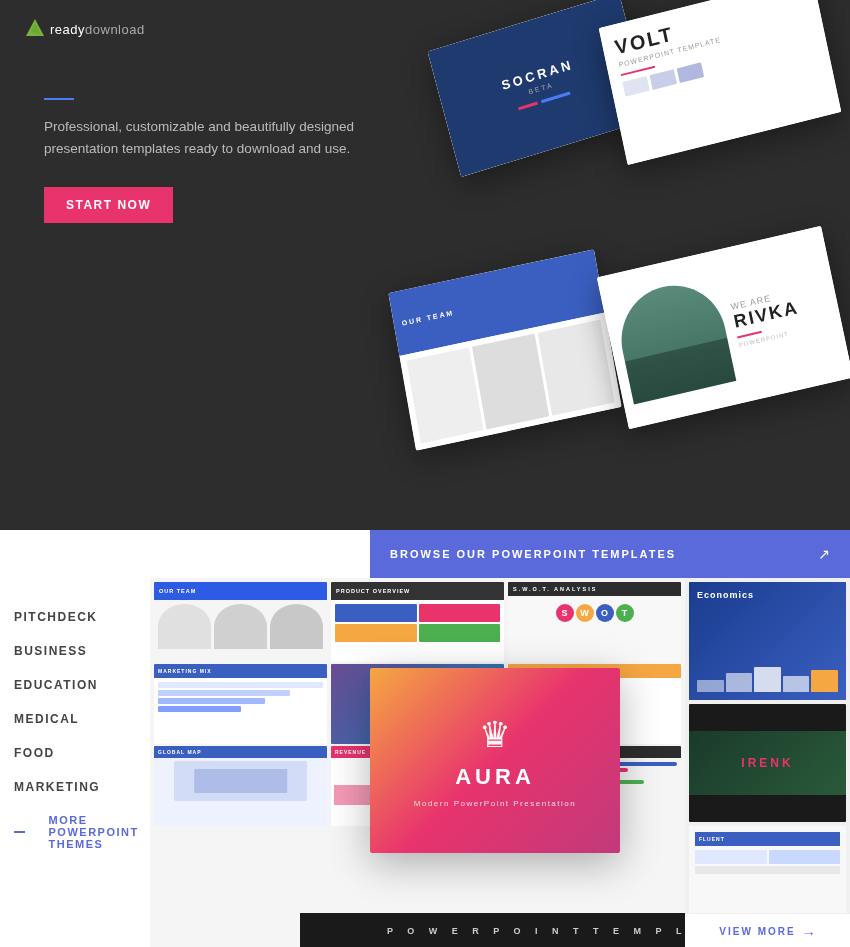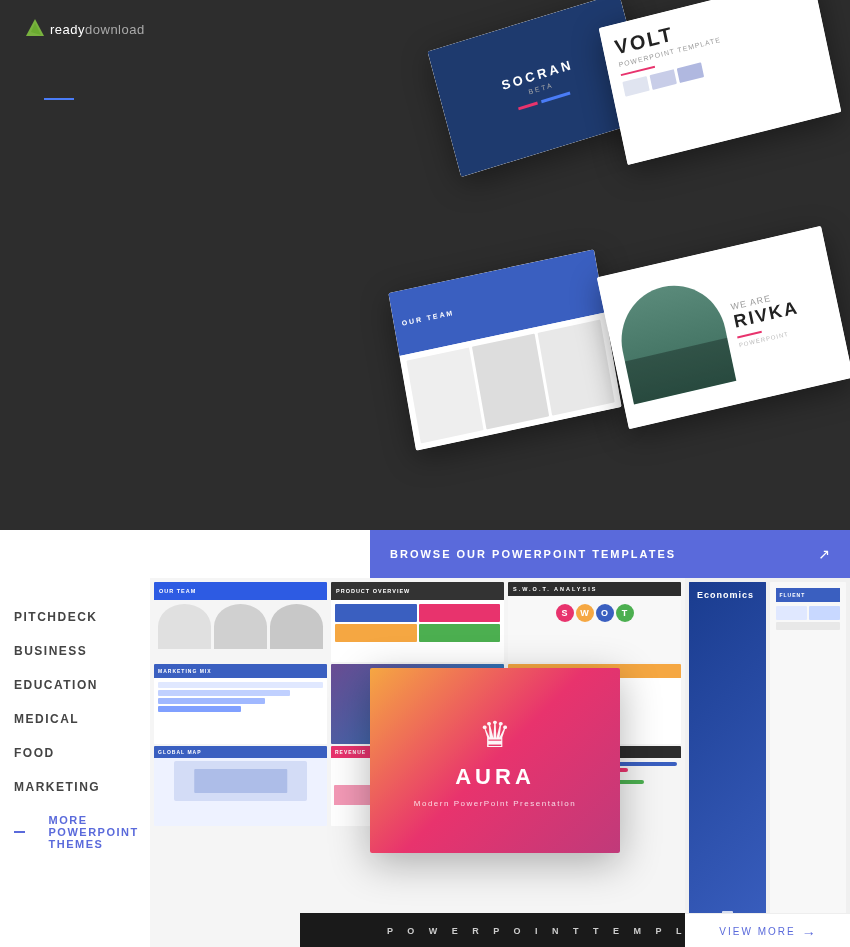--- a/index.html
+++ b/index.html
@@ -257,21 +257,21 @@
     }
 
     
     .right-thumbs {
       position: absolute;
       right: 0;
       top: 48px;
       width: 165px;
       height: 370px;
       display: flex;
-      flex-direction: row;
+      flex-direction: column;
       gap: 4px;
       padding: 4px;
       background: #f0f0f0;
     }
     .rt-thumb {
       flex: 1;
       background: #ddd;
       border-radius: 1px;
       position: relative;
       overflow: hidden;
@@ -286,21 +286,21 @@
       height: 35px;
       background: #fff;
       display: flex;
       align-items: center;
       justify-content: center;
       gap: 6px;
       border-top: 1px solid #eee;
     }
     .view-more-text {
       font-size: 10px;
-      font-weight: 400;
+      font-weight: 700;
       letter-spacing: 2px;
       text-transform: uppercase;
       color: #5a6adb;
     }
     .view-more-arrow {
       color: #5a6adb;
       font-size: 14px;
     }
 
     .thumb-econ { background: linear-gradient(135deg, #1a3c8f, #2d5be3); }
@@ -316,20 +316,22 @@
         <polygon points="11,5 17,17 7,14" fill="#6aaa30"></polygon>
       </svg>
       <span class="logo-text">
         <span>ready</span><span style="color:#aaa; font-weight:300">download</span>
       </span>
     </div>
   </div>
 
   <div class="hero-content">
     <div class="hero-divider"></div>
+    <p class="hero-subtitle">Professional, customizable and beautifully designed presentation templates ready to download and use.</p>
+    <button class="start-btn">START NOW</button>
   </div>
 
   <div class="hero-slides">
 
     <div class="slide-card slide-top-left">
       <div style="background:#1e3a6e; height:100%; display:flex; flex-direction:column; justify-content:center; align-items:center;">
         <div style="color:#fff; font-size:13px; font-weight:700; letter-spacing:3px;">SOCRAN</div>
         <div style="color:#aaa; font-size:7px; letter-spacing:2px; margin-top:3px;">BETA</div>
         <div style="display:flex; gap:4px; margin-top:8px;">
           <div style="width:20px;height:3px;background:#e8336d;"></div>
@@ -553,20 +555,26 @@
         <div style="display:flex;gap:2px;align-items:flex-end;height:30px;position:absolute;bottom:8px;left:8px;right:8px;">
           <div style="flex:1;height:40%;background:rgba(255,255,255,0.5);border-radius:1px 1px 0 0;"></div>
           <div style="flex:1;height:65%;background:rgba(255,255,255,0.6);border-radius:1px 1px 0 0;"></div>
           <div style="flex:1;height:85%;background:rgba(255,255,255,0.8);border-radius:1px 1px 0 0;"></div>
           <div style="flex:1;height:55%;background:rgba(255,255,255,0.65);border-radius:1px 1px 0 0;"></div>
           <div style="flex:1;height:75%;background:#f5a742;border-radius:1px 1px 0 0;"></div>
         </div>
       </div>
     </div>
 
+    <div class="rt-thumb" style="background:#1a1a1a; overflow:hidden;">
+      <div style="width:100%;height:55%;background:#2a4a2a;background:linear-gradient(135deg,#1a3a2a,#2a5a3a);"></div>
+      <div style="position:absolute;top:50%;left:50%;transform:translate(-50%,-50%);text-align:center;">
+        <div style="color:#e8336d;font-size:12px;font-weight:900;letter-spacing:3px;">IRENK</div>
+      </div>
+    </div>
 
     <div class="rt-thumb" style="background:#f8f8f8;">
       <div style="width:100%;height:100%;padding:6px;position:relative;">
         <div style="background:#3a5fc0;height:14px;display:flex;align-items:center;padding:0 4px;margin-bottom:4px;">
           <span style="color:#fff;font-size:5px;font-weight:700;letter-spacing:1px;">FLUENT</span>
         </div>
         <div style="display:grid;grid-template-columns:1fr 1fr;gap:2px;margin-bottom:2px;">
           <div style="height:14px;background:#e0e8ff;border-radius:1px;"></div>
           <div style="height:14px;background:#c8d8ff;border-radius:1px;"></div>
         </div>

